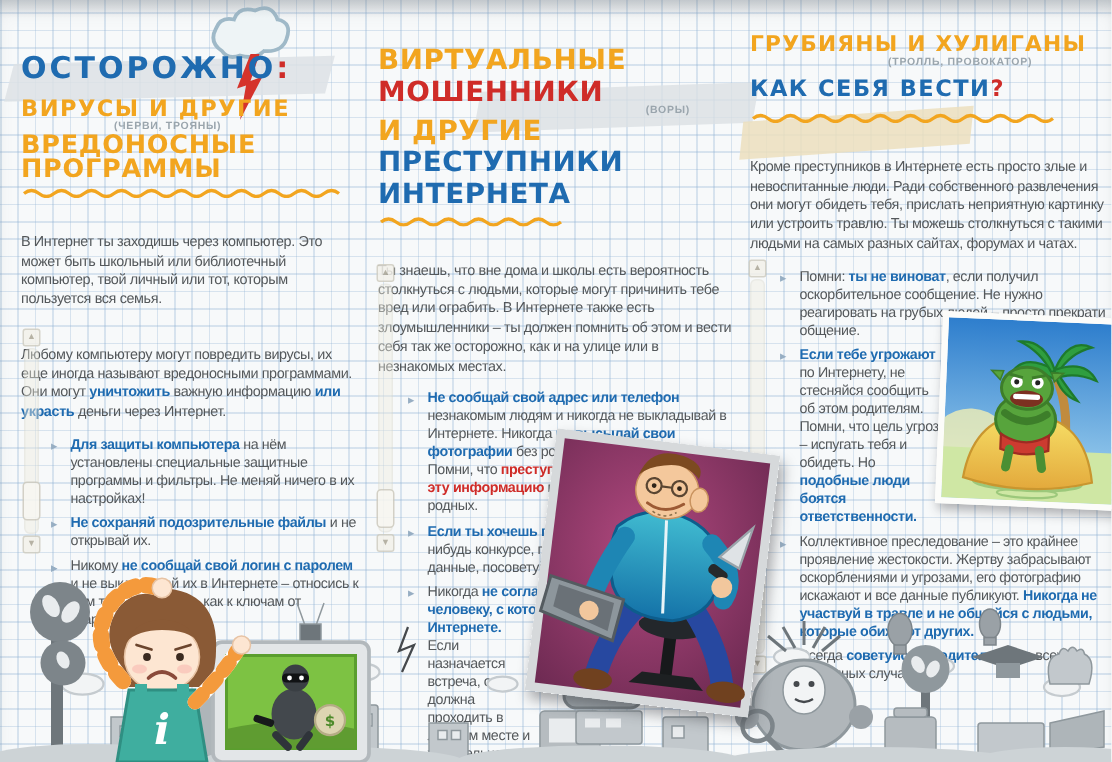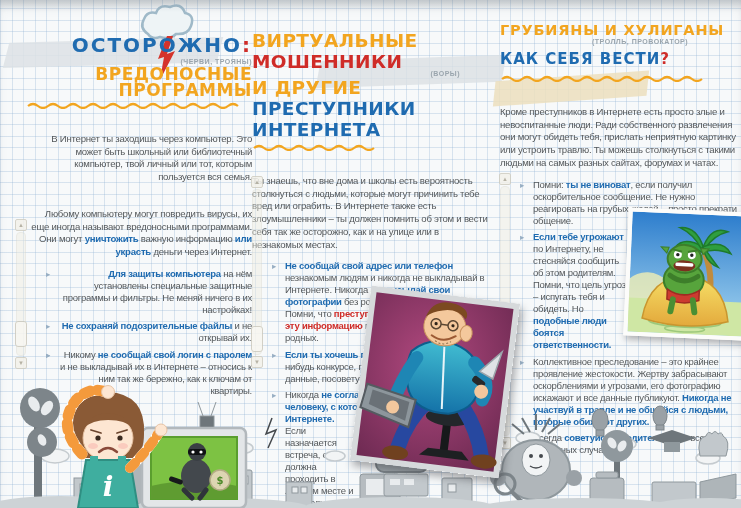--- a/index.html
+++ b/index.html
@@ -8,21 +8,21 @@
     background-color:#f7f9fa;
     background-image:
       repeating-linear-gradient(0deg, rgba(140,175,210,.30) 0 1px, transparent 1px 11.6px),
       repeating-linear-gradient(90deg, rgba(140,175,210,.30) 0 1px, transparent 1px 11.6px);
     font-family:"Liberation Sans", sans-serif;
     box-shadow:inset 0 10px 14px -8px rgba(90,100,110,.35), inset 0 -4px 8px -6px rgba(90,100,110,.25);
   }
   .topshade{position:absolute;top:0;left:0;width:100%;height:12px;
     background:linear-gradient(rgba(120,130,140,.20),rgba(120,130,140,0));z-index:6;pointer-events:none;}
   .col{position:absolute;z-index:2;}
-  .col1{left:26px;top:34px;width:226px;text-align:right;}
+  .col1{left:14px;top:34px;width:226px;}
   .col2{left:252px;top:30px;width:236px;}
   .col3{left:500px;top:22px;width:238px;}
   
   .tape{position:absolute;z-index:1;}
   .tape-1{left:6px;top:40px;width:214px;height:25px;background:rgba(221,226,229,.85);transform:rotate(-1.5deg) skewX(-16deg);}
   .tape-2{left:318px;top:58px;width:186px;height:27px;background:rgba(219,224,227,.8);transform:rotate(-2deg) skewX(-12deg);}
   .tape-3{left:494px;top:76px;width:154px;height:25px;background:rgba(236,223,189,.85);transform:rotate(-4deg) skewX(-10deg);}
   
   .t-line{font-family:"DejaVu Sans", sans-serif;font-weight:bold;}
   .c1-l1{font-size:20px;line-height:23px;letter-spacing:2px;}
@@ -76,20 +76,21 @@
 
   <div class="ill cloud-ic">
     <svg width="62" height="80" viewBox="0 0 62 80">
       <path d="M12 32 Q3 26 8 17 Q11 9 20 11 Q23 2 34 5 Q45 0 49 11 Q59 13 55 24 Q52 33 40 32 Q34 38 24 35 Q16 38 12 32 Z" fill="#eef4f6" stroke="#9fb9c8" stroke-width="2.5"></path>
       <path d="M31 34 L22 57 L28 55 L24 78 L39 49 L31 52 L37 34 Z" fill="#d5332b"></path>
     </svg>
   </div>
 
   <div class="col col1">
     <div class="t-line c1-l1"><span class="seg-blue">ОСТОРОЖНО</span><span class="seg-red">:</span></div>
+    <div class="t-line c1-l2"><span class="seg-yellow">ВИРУСЫ И ДРУГИЕ</span></div>
     <div class="note c1-note">(ЧЕРВИ, ТРОЯНЫ)</div>
     <div class="t-line c1-l3"><span class="seg-yellow">ВРЕДОНОСНЫЕ ПРОГРАММЫ</span></div>
     <svg class="wavy" width="214" height="8" viewBox="0 0 214 8">
       <path d="M2 5 Q7 1 12 5 T22 5 T32 5 T42 5 T52 5 T62 5 T72 5 T82 5 T92 5 T102 5 T112 5 T122 5 T132 5 T142 5 T152 5 T162 5 T172 5 T182 5 T192 5 T202 5 T212 5" fill="none" stroke="#f2a51f" stroke-width="2.2"></path>
     </svg>
     <p class="intro"><span>В Интернет ты заходишь через компьютер. Это может быть школьный или библиотечный компьютер, твой личный или тот, которым пользуется вся семья.</span></p>
     <p class="intro"><span>Любому компьютеру могут повредить вирусы, их еще иногда называют вредоносными программами. Они могут </span><span class="seg-blue">уничтожить</span><span> важную информацию </span><span class="seg-blue">или украсть</span><span> деньги через Интернет.</span></p>
     <ul class="blist">
       <li><span class="marker">▸</span><span><span class="seg-blue">Для защиты компьютера</span><span> на нём установлены специальные защитные программы и фильтры. Не меняй ничего в их настройках!</span></span></li>
       <li><span class="marker">▸</span><span><span class="seg-blue">Не сохраняй подозрительные файлы</span><span> и не открывай их.</span></span></li>

